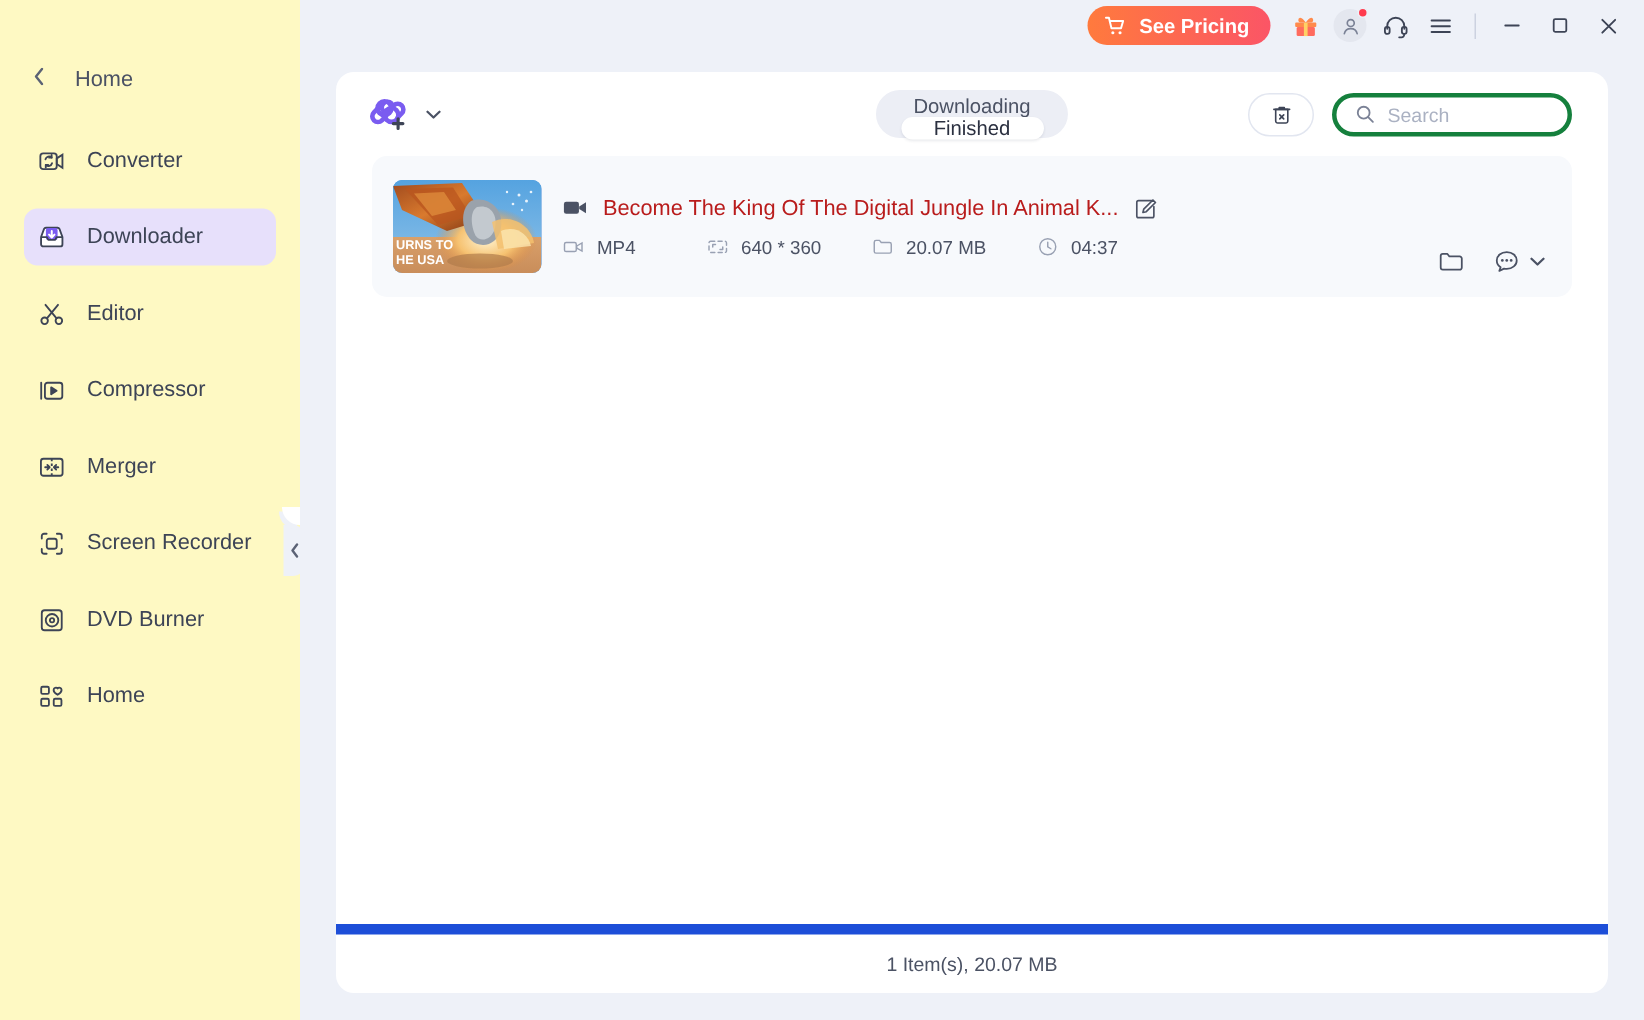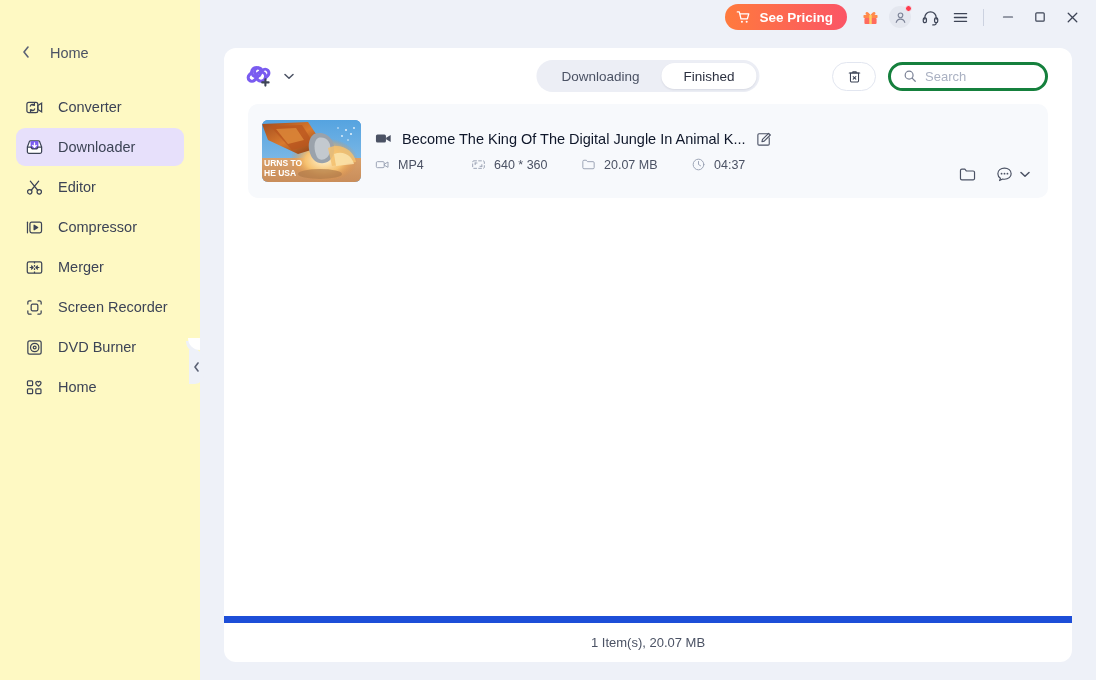--- a/index.html
+++ b/index.html
@@ -61,21 +61,21 @@
     position: absolute; left: 0; top: 0; width: 200px; height: 680px;
     background: #fef9c3;
     display: flex; flex-direction: column;
   }
   .home-row {
     display: flex; align-items: center; height: 30px;
     margin: 38px 0 20px 0; padding-left: 22px; gap: 20px;
     cursor: pointer;
   }
   .home-label { font-size: 14.5px; color: #4b5264; }
-  .nav { display: flex; flex-direction: column; gap: 2px; padding: 0 16px; }
+  .nav { display: flex; flex-direction: column; gap: 13px; padding: 0 16px; }
   .nav-item {
     display: flex; align-items: center; gap: 14px;
     height: 38px; padding-left: 8px; border-radius: 9px;
     cursor: pointer; color: #3d4456; font-size: 14.5px;
   }
   .nav-item .ico {
     width: 20px; height: 20px; flex: 0 0 20px;
     display: flex; align-items: center; justify-content: center;
   }
   .nav-item.active { background: #e7e0fb; }
@@ -118,20 +118,21 @@
     padding: 0 24px 0 22px; position: relative;
   }
   .addlink {
     display: flex; align-items: center; gap: 10px; cursor: pointer;
   }
   .seg {
     position: absolute; left: 50%; transform: translateX(-50%);
     display: flex; align-items: center;
     background: #eceef5; border-radius: 16px; padding: 3px;
     height: 32px;
+    flex-direction: column;
   }
   .seg-btn {
     height: 26px; padding: 0 22px; border-radius: 14px;
     display: flex; align-items: center; justify-content: center;
     font-size: 13.5px; color: #4b5264; cursor: pointer;
     border: none; background: transparent;
     font-family: "Liberation Sans", sans-serif;
   }
   .seg-btn.active {
     background: #ffffff; color: #2b3040;
@@ -166,21 +167,21 @@
   }
   .thumb {
     width: 99px; height: 62px; border-radius: 6px;
     flex: 0 0 99px; overflow: hidden; position: relative;
     background: #4c90d8;
   }
   .thumb svg { display: block; width: 100%; height: 100%; }
   .row-mid { flex: 1; min-width: 0; display: flex; flex-direction: column; gap: 10px; }
   .row-title-line { display: flex; align-items: center; gap: 10px; }
   .row-title {
-    font-size: 14.5px; color: #0f172a;
+    font-size: 14.5px; color: #b91c1c;
     white-space: nowrap; overflow: hidden; text-overflow: ellipsis;
     max-width: 375px;
   }
   .meta-line { display: flex; align-items: center; color: #4b5264; font-size: 12.5px; }
   .meta { display: flex; align-items: center; gap: 8px; }
   .meta.m1 { width: 96px; }
   .meta.m2 { width: 110px; }
   .meta.m3 { width: 110px; }
   .row-right { display: flex; align-items: center; gap: 18px; align-self: flex-end; margin-bottom: 14px; }
   .dots-group { display: flex; align-items: center; gap: 6px; cursor: pointer; }

